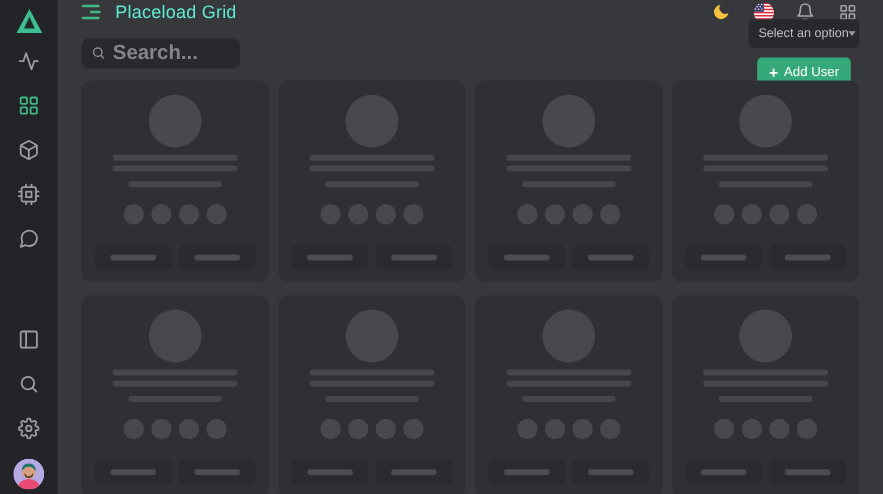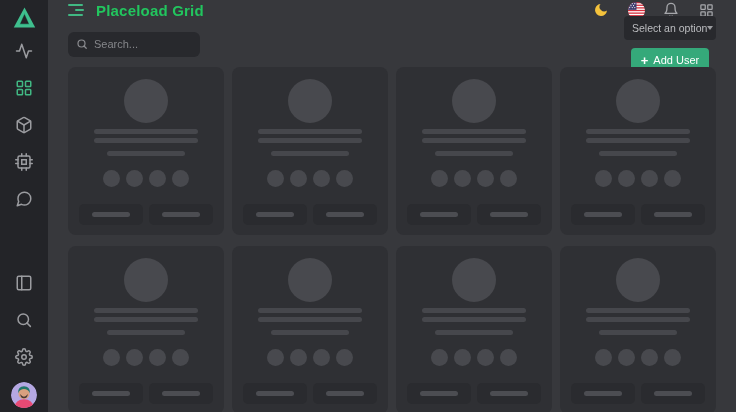--- a/index.html
+++ b/index.html
@@ -21,31 +21,31 @@
   .avatar-btn { width:26px; height:26px; border-radius:50%; overflow:hidden; cursor:pointer;
                 border:none; padding:0; background:transparent; }
 
   
   .main { flex:1; display:flex; flex-direction:column; min-width:0; }
   .header { height:34px; display:flex; align-items:center; padding:0 20px; }
   .menu-toggle { width:16px; height:12px; display:flex; flex-direction:column;
                  justify-content:space-between; cursor:pointer; background:none; border:none; padding:0; }
   .menu-toggle span { display:block; height:2px; border-radius:1px; background:#41b883; }
   .menu-toggle .l1 { width:15px; } .menu-toggle .l2 { width:9px; margin-left:auto; } .menu-toggle .l3 { width:15px; }
-  .page-title { color:#22c55e; font-size:15px; font-weight:bold; margin-left:12px; letter-spacing:.2px; }
+  .page-title { color:#5eead4; font-size:15px; font-weight:normal; margin-left:12px; letter-spacing:.2px; }
   .header-actions { margin-left:auto; display:flex; align-items:center; gap:15px; }
   .hicon-btn { background:none; border:none; cursor:pointer; display:flex; align-items:center;
                justify-content:center; width:20px; height:20px; padding:0; }
 
   
   .toolbar { display:flex; align-items:center; padding:0 20px; margin-top:11px; height:26px; }
   .search-box { width:132px; height:25px; background:#28292d; border-radius:6px; display:flex;
                 align-items:center; padding:0 8px; gap:6px; }
   .search-box input { flex:1; min-width:0; background:transparent; border:none; outline:none;
-                      color:#c6c7ca; font-size:11px; font-family:"Liberation Sans",sans-serif; }
+                      color:#c6c7ca; font-size:17px; font-family:"Liberation Sans",sans-serif;font-weight:bold; }
   .search-box input::placeholder { color:#85868a; }
   .toolbar-right { margin-left:auto; display:flex; align-items:center; gap:8px;flex-direction:column; }
   .select { width:92px; height:24px; background:#28292d; border-radius:4px; display:flex;
             align-items:center; padding:0 8px; cursor:pointer; border:none; }
   .select-label { color:#bcbdc0; font-size:10.5px; white-space:nowrap; }
   .caret { margin-left:auto; width:0; height:0; border-left:3.5px solid transparent;
            border-right:3.5px solid transparent; border-top:4px solid #9b9ca0; }
   .add-user { height:24px; padding:0 10px; background:#35a97a; border:none; border-radius:4px;
               color:#fff; font-size:11px; display:flex; align-items:center; gap:5px; cursor:pointer;
               font-family:"Liberation Sans",sans-serif; }

